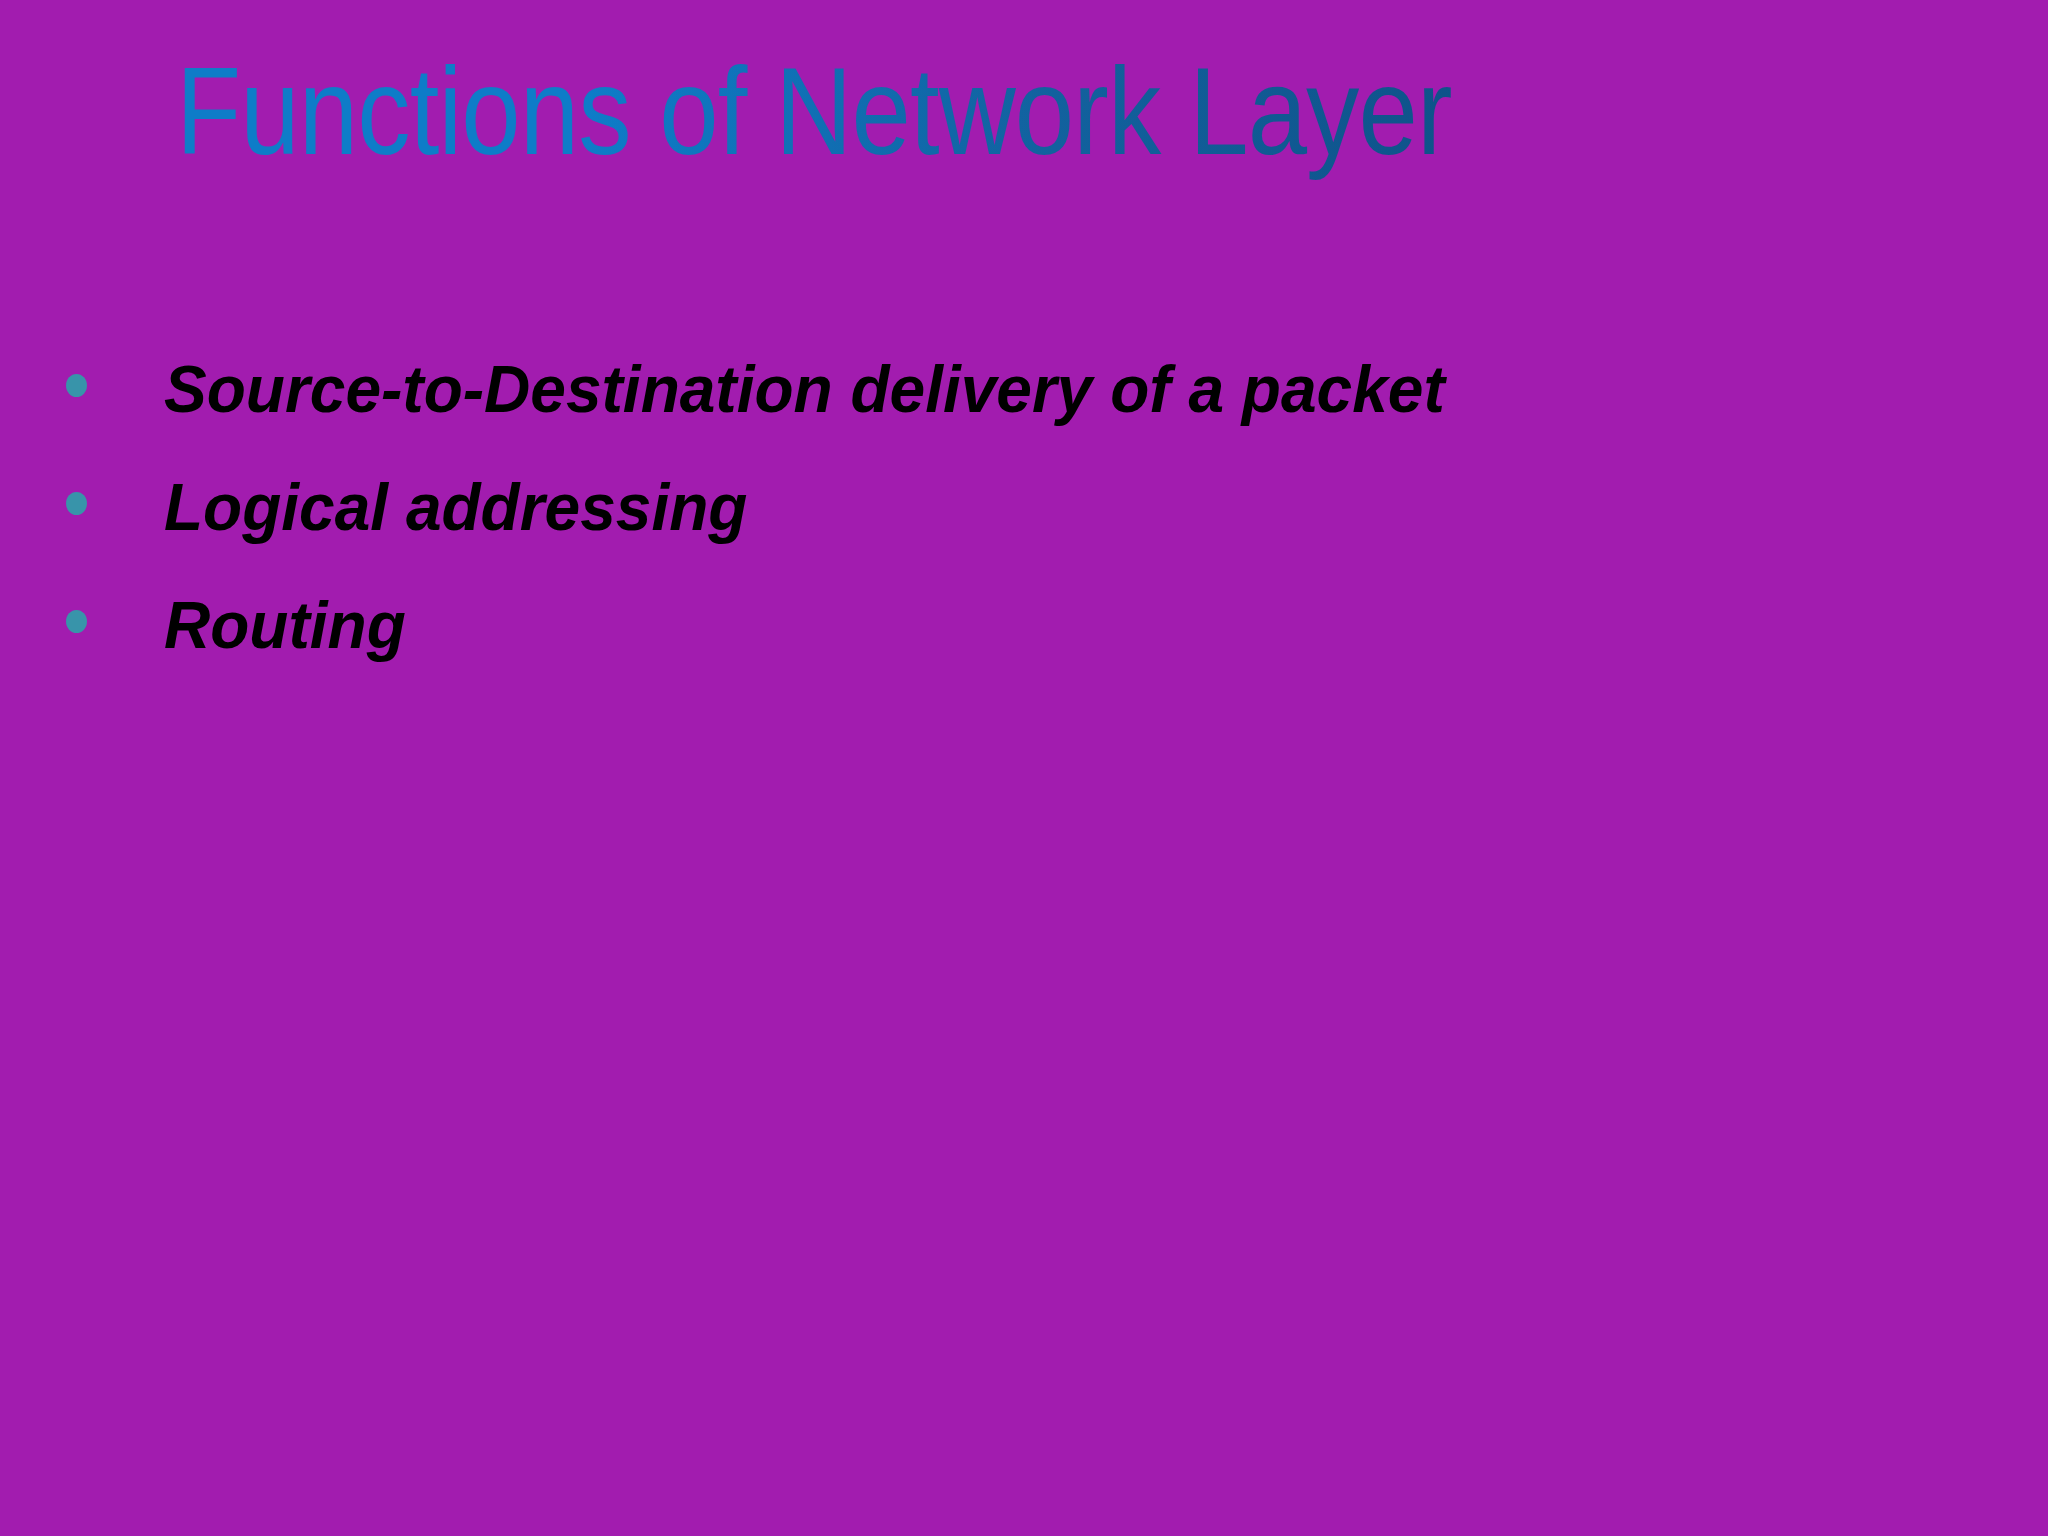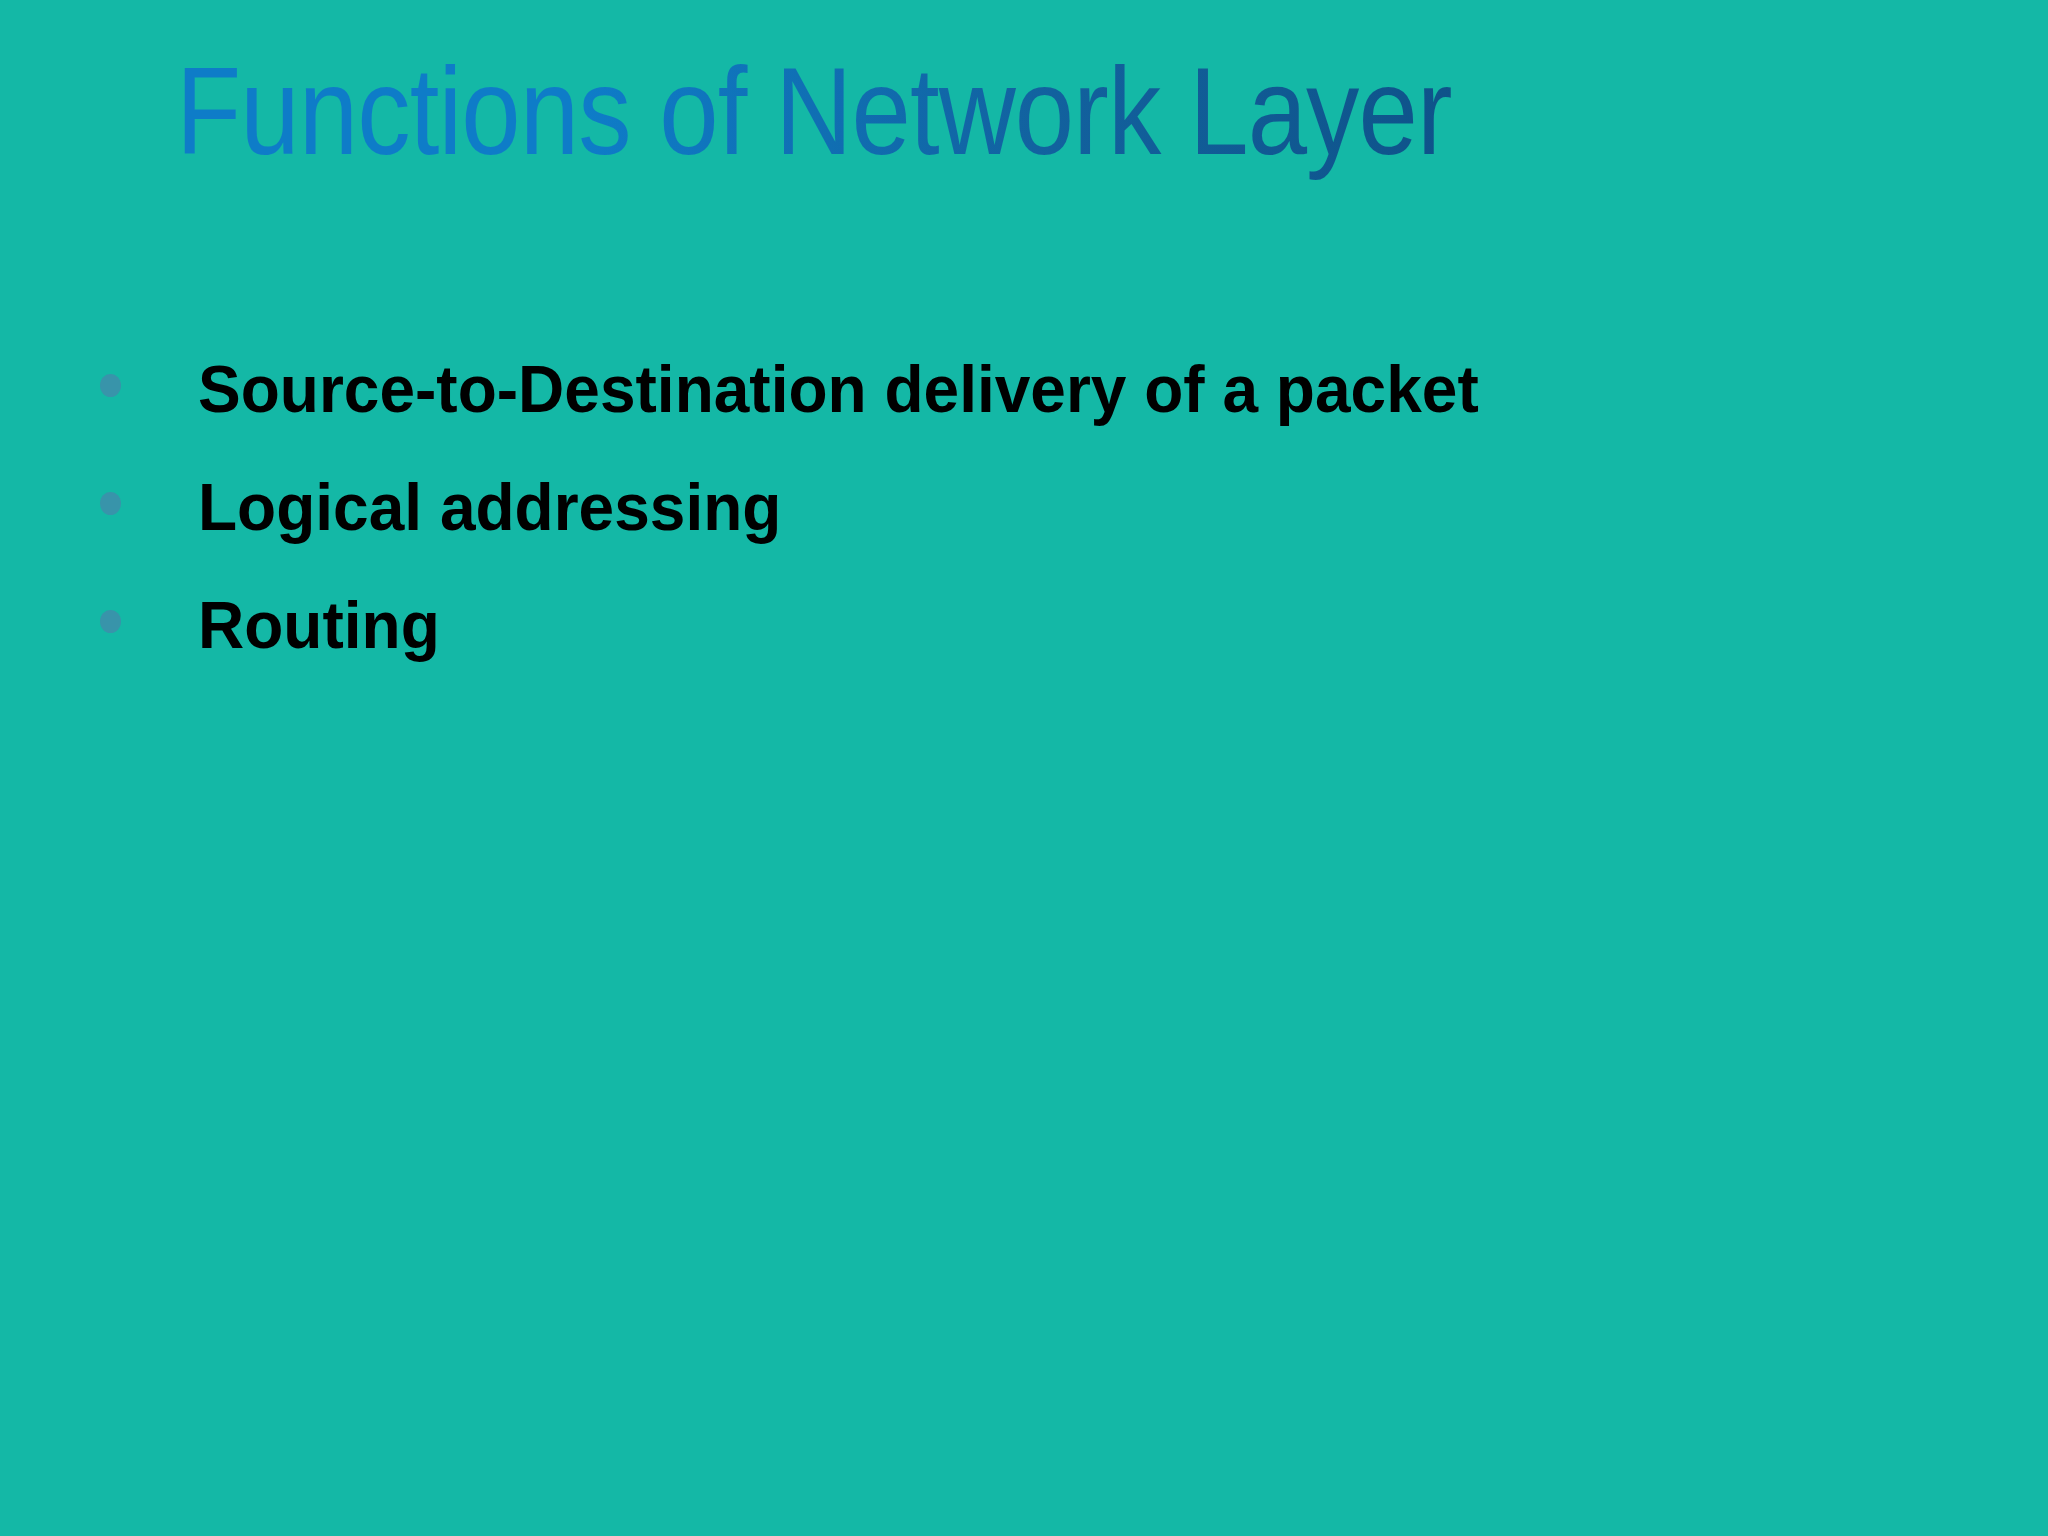--- a/index.html
+++ b/index.html
@@ -9,21 +9,21 @@
     background: #ffffff;
   }
   body {
     font-family: "Liberation Sans", "DejaVu Sans", sans-serif;
   }
 
   #slide {
     position: relative;
     width: 2048px;
     height: 1536px;
-    background: #14b8a6;
+    background: #a21caf;
     overflow: hidden;
   }
 
   
   #slide-title {
     position: absolute;
     left: 176px;
     top: 36px;
     width: 1700px;
     height: 150px;
@@ -38,23 +38,24 @@
     background-image: linear-gradient(90deg, #0E7CC8 0%, #0E7CC8 28%, #12619E 60%, #0D4C80 100%);
     -webkit-background-clip: text;
     background-clip: text;
     color: transparent;
     -webkit-text-fill-color: transparent;
   }
 
   
   #bullet-list {
     position: absolute;
-    left: 78px;
+    left: 44px;
     top: 330px;
     width: 1760px;
+    font-style: italic;
   }
 
   .bullet-row {
     position: relative;
     display: block;
     min-height: 118px;
     padding-left: 120px;
   }
 
   .bullet-marker {

